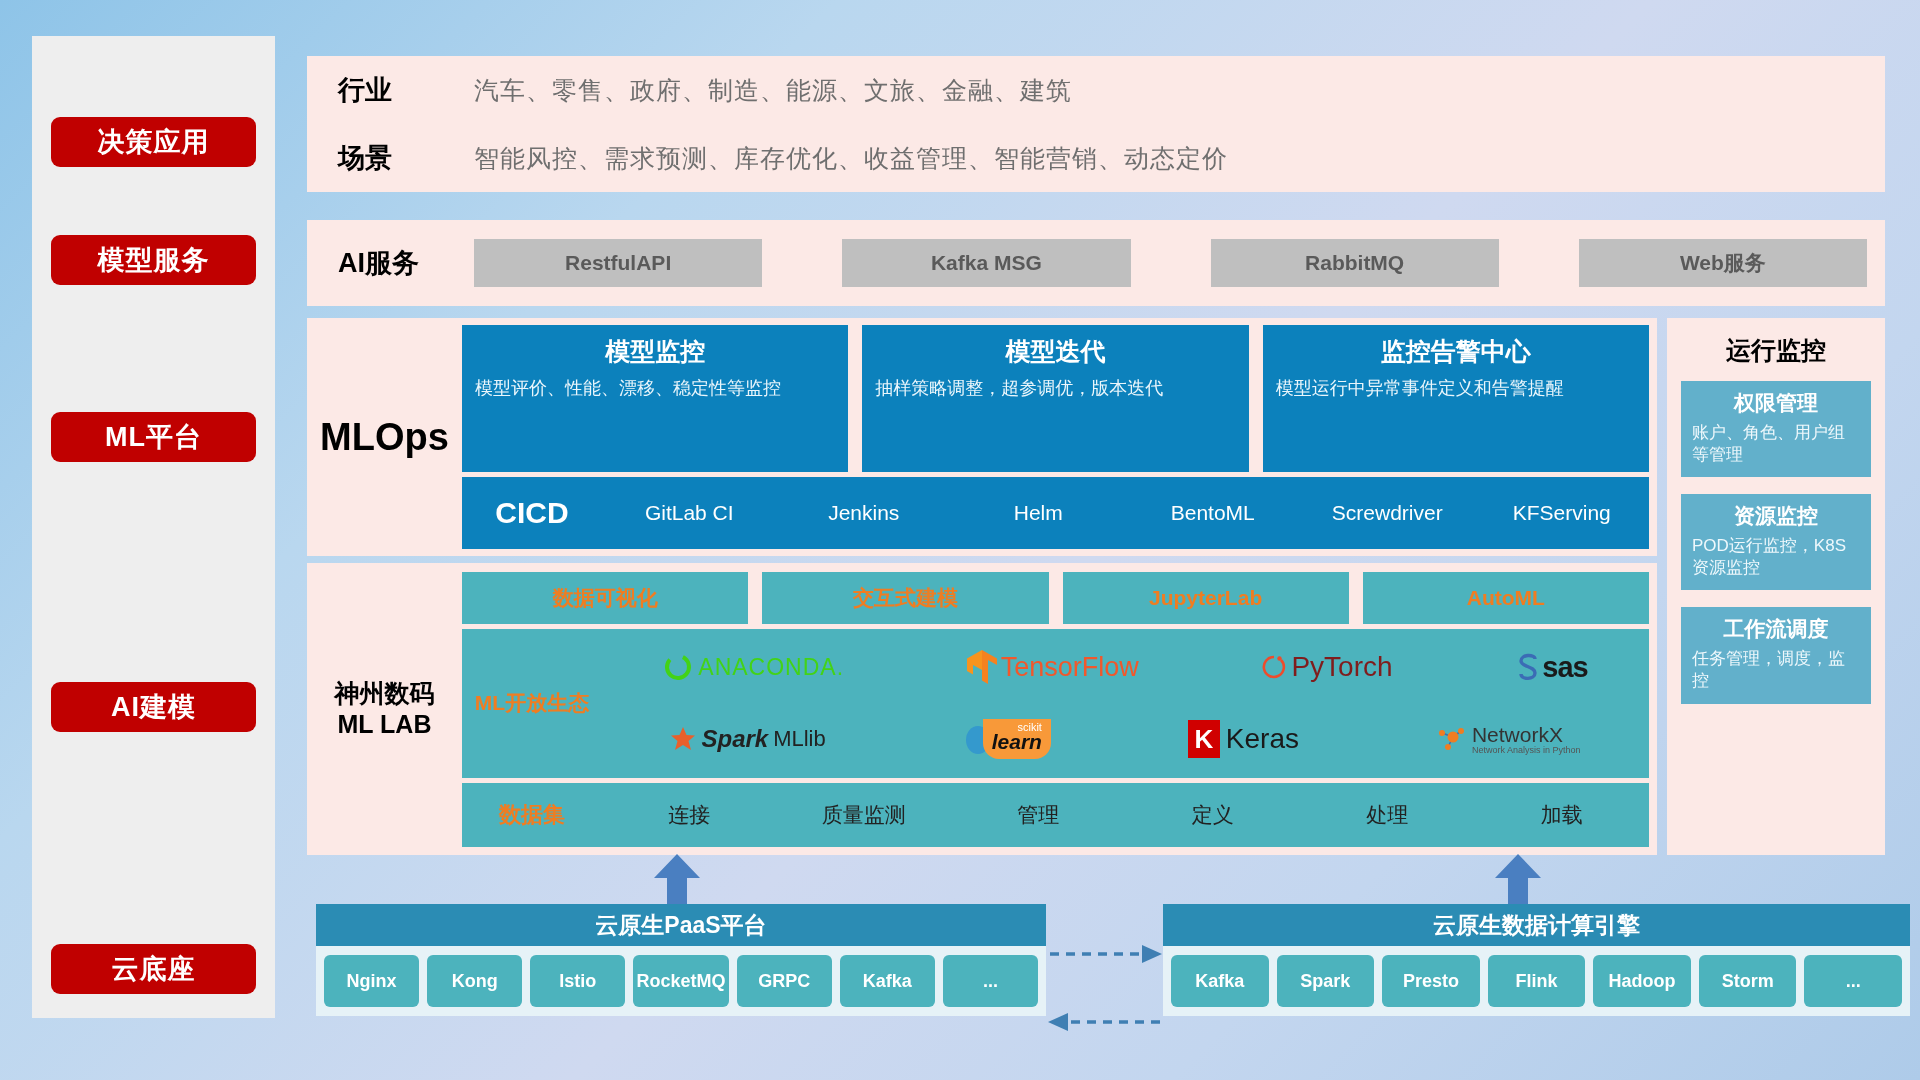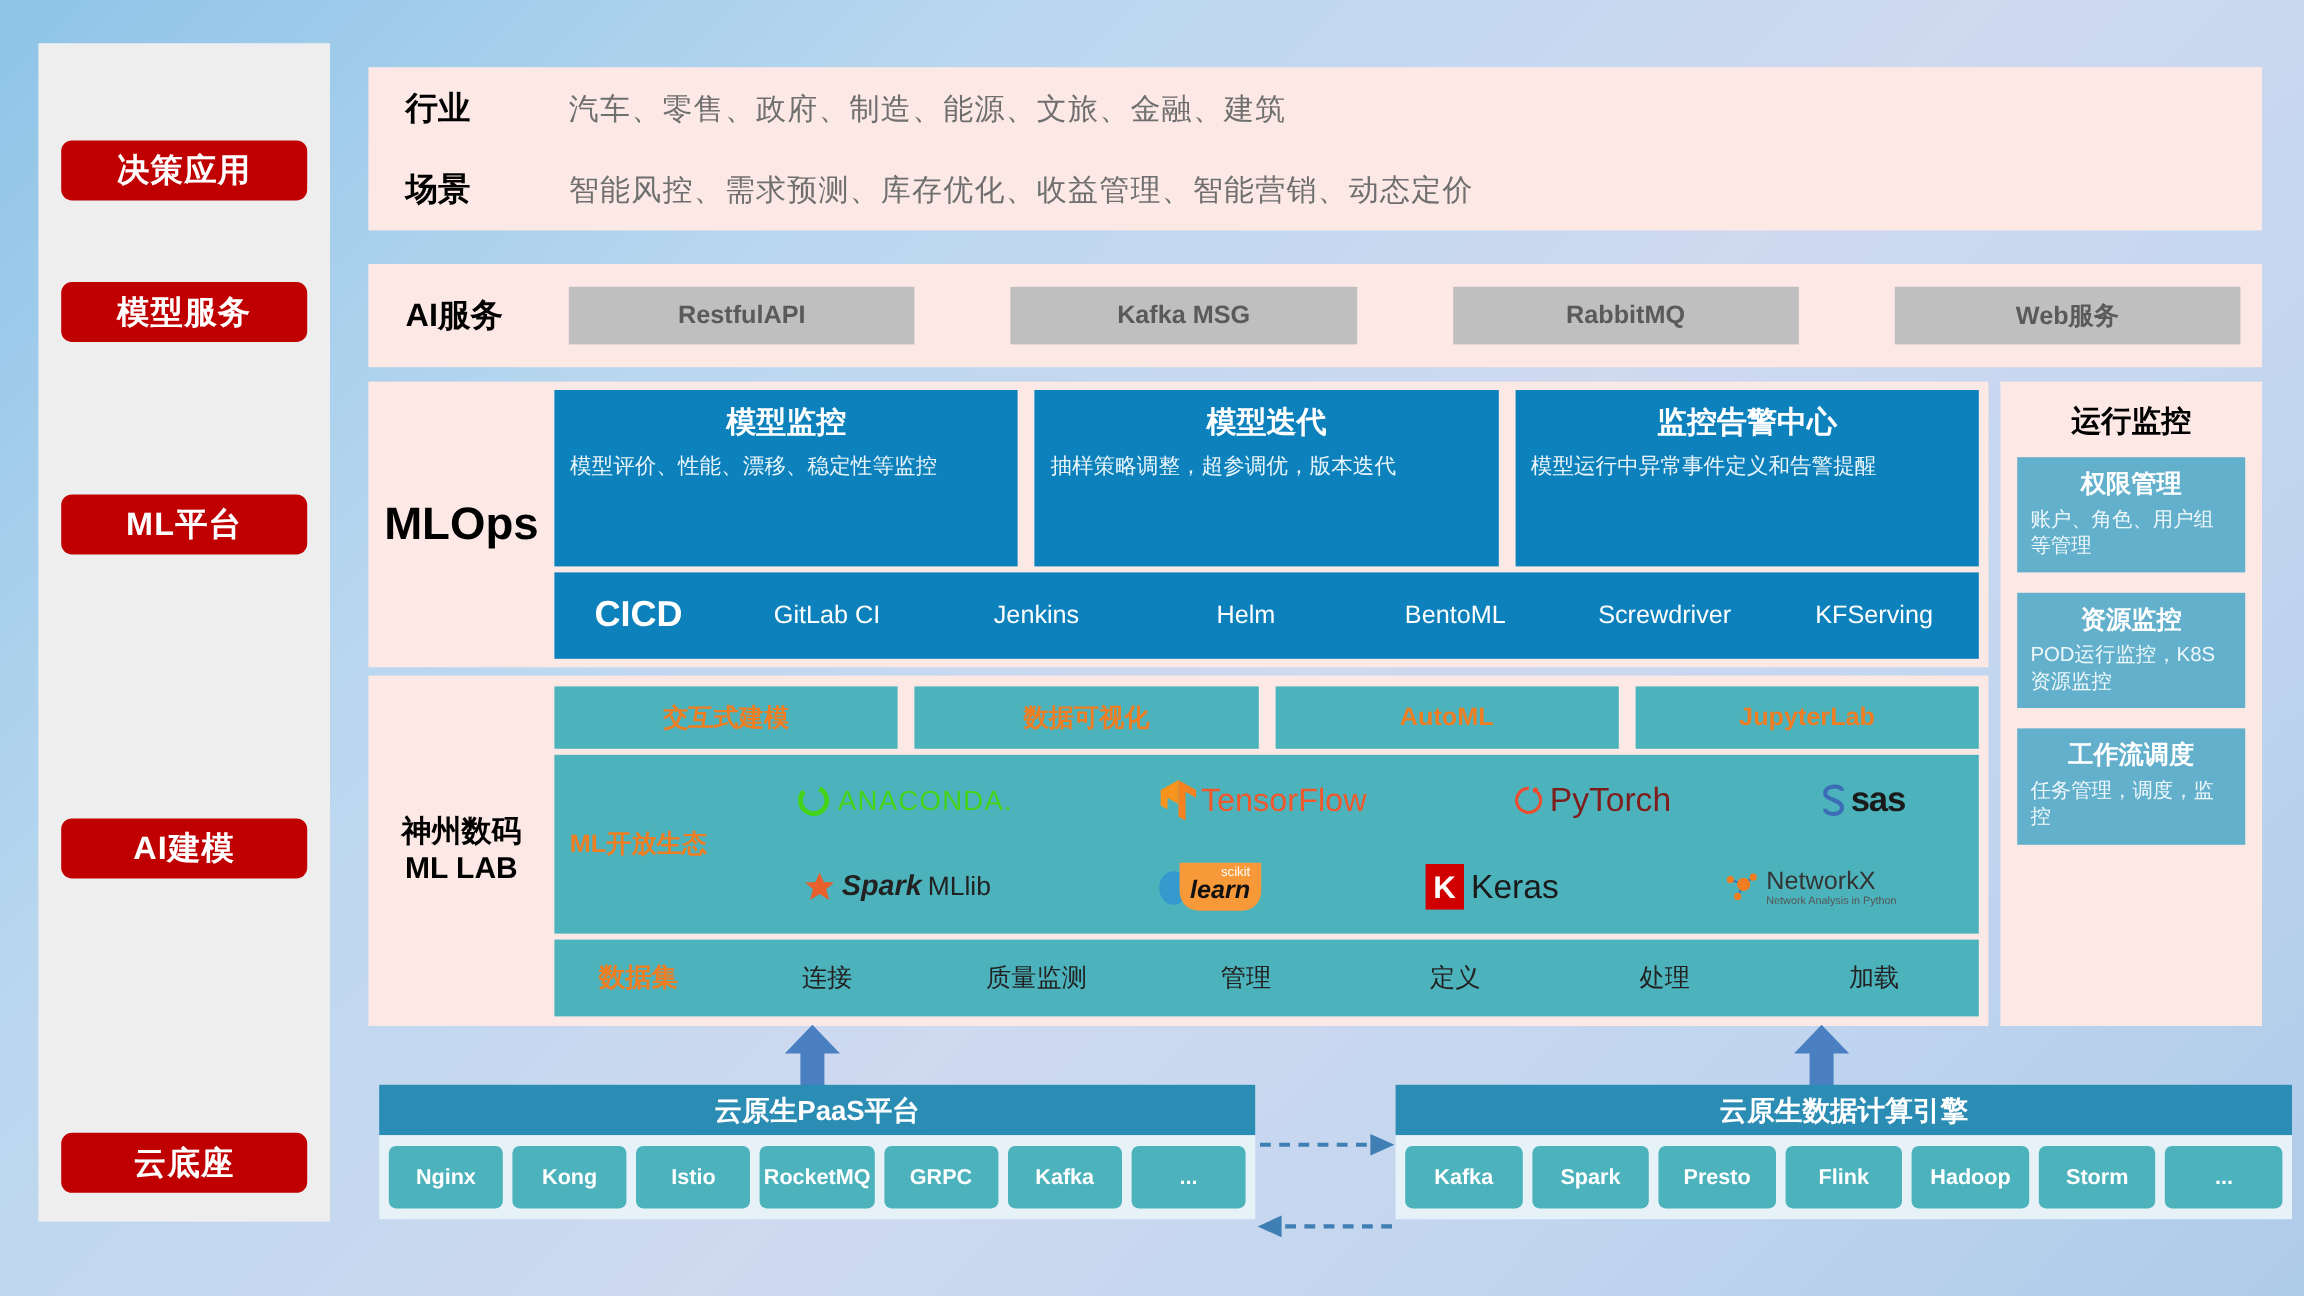--- a/index.html
+++ b/index.html
@@ -197,24 +197,24 @@
   </div>
 </div>
 
 <div class="panel" id="panel-lab">
   <div id="lab-label">
     <div>神州数码</div>
     <div>ML LAB</div>
   </div>
   <div id="lab-body">
     <div id="lab-tabs">
+      <div class="lab-tab">数据可视化</div>
       <div class="lab-tab">交互式建模</div>
-      <div class="lab-tab">数据可视化</div>
+      <div class="lab-tab">JupyterLab</div>
       <div class="lab-tab">AutoML</div>
-      <div class="lab-tab">JupyterLab</div>
     </div>
 
     <div id="lab-eco">
       <div id="eco-title">ML开放生态</div>
       <div id="eco-logos">
 
         <div class="eco-line">
 
           <div style="display:flex;align-items:center;gap:5px;">
             <svg width="30" height="30" viewBox="0 0 30 30">

